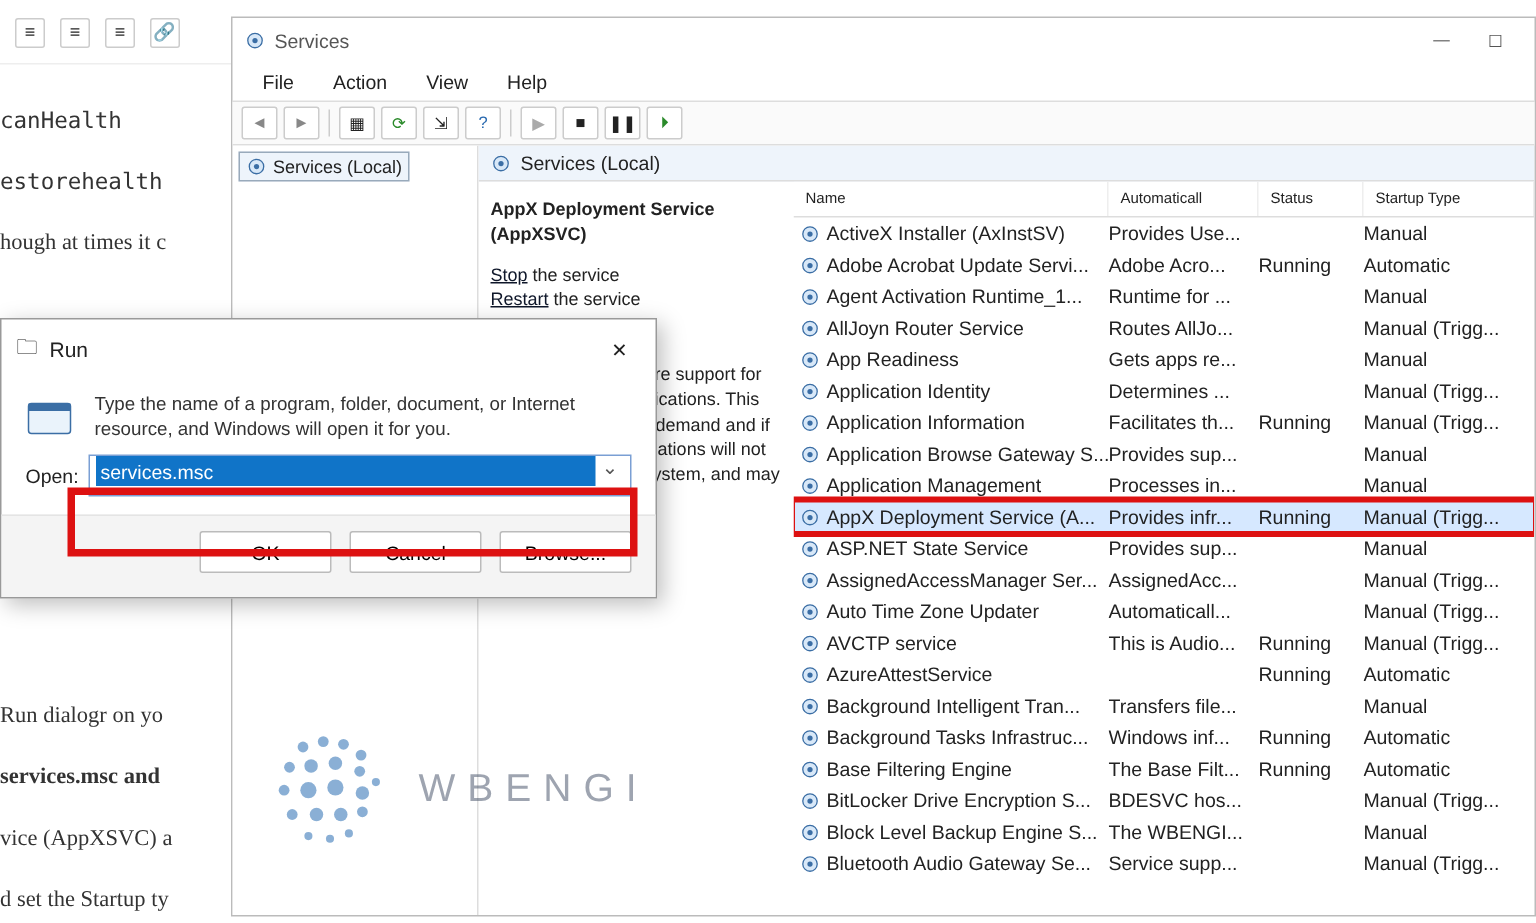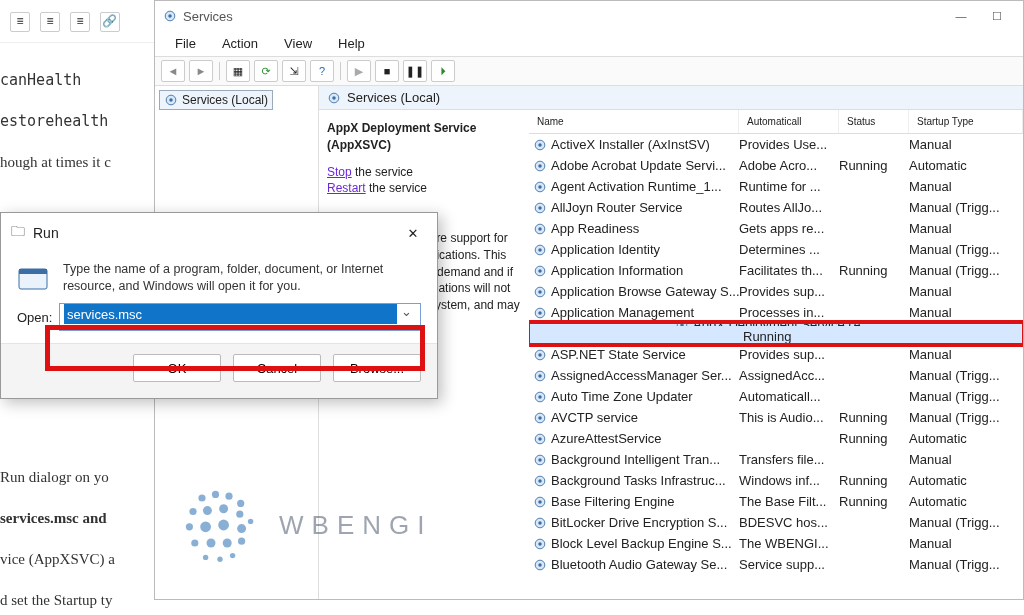--- a/index.html
+++ b/index.html
@@ -7,21 +7,21 @@
 
 
 .bg-article { position: absolute; left: 0; top: 0; width: 160px; height: 615px; background: #fff; padding: 8px 0 0 0; font-size: 14px; line-height: 1.8; }
 .bg-toolbar { display: flex; gap: 10px; padding: 4px 10px 10px; border-bottom: 1px solid #eee; }
 .bg-toolbar .tbtn { width: 20px; height: 20px; display: flex; align-items: center; justify-content: center; border: 1px solid #ccc; border-radius: 2px; font-size: 12px; }
 .bg-text { padding: 10px 4px 0 0; font-family: Georgia, serif; font-size: 15px; color: #333; }
 .bg-text .mono { font-family: monospace; }
 .bg-text p { margin: 14px 0; }
 
 
-.services-window { position: absolute; left: 154px; top: 0; right: 0; height: 600px; background: #fff; border: 1px solid #bbb; display: flex; flex-direction: column; }
+.services-window { position: absolute; left: 154px; top: 11px; right: 0; height: 600px; background: #fff; border: 1px solid #bbb; display: flex; flex-direction: column; }
 .sw-titlebar { display: flex; align-items: center; padding: 4px 8px; font-size: 13px; color: #555; }
 .sw-titlebar .icon { margin-right: 6px; }
 .sw-titlebar .spacer { flex: 1; }
 .sw-titlebar .tb-btn { width: 36px; height: 22px; display: flex; align-items: center; justify-content: center; font-size: 11px; color: #555; }
 .sw-menu { display: flex; gap: 6px; padding: 2px 10px; border-bottom: 1px solid #ddd; font-size: 13px; }
 .sw-menu span { padding: 3px 10px; }
 .sw-toolbar { display: flex; align-items: center; gap: 4px; padding: 3px 6px; border-bottom: 1px solid #ddd; background: #fafafa; }
 .sw-toolbar .tbtn { width: 24px; height: 22px; border: 1px solid #ccc; border-radius: 2px; display: flex; align-items: center; justify-content: center; background: #fff; font-size: 11px; }
 .sw-toolbar .sep { width: 1px; height: 18px; background: #ccc; margin: 0 2px; }
 .sw-body { flex: 1; display: flex; overflow: hidden; }
@@ -31,41 +31,41 @@
 .sw-tree .tree-item { display: flex; align-items: center; gap: 4px; padding: 2px 4px; border: 1px solid #9ab; background: #eef4fb; font-size: 12px; width: fit-content; }
 
 
 .sw-content { flex: 1; display: flex; flex-direction: column; overflow: hidden; }
 .sw-content-head { padding: 4px 8px; border-bottom: 1px solid #ddd; background: #eef4fb; display: flex; align-items: center; gap: 6px; font-size: 13px; }
 .sw-content-body { flex: 1; display: flex; overflow: hidden; }
 
 
 .detail-panel { width: 210px; padding: 10px 8px; font-size: 12px; line-height: 1.4; }
 .detail-panel .svc-name { font-weight: 600; margin-bottom: 10px; }
-.detail-panel .link { color: #6d28d9; text-decoration: underline; cursor: pointer; }
+.detail-panel .link { color: #0f172a; text-decoration: underline; cursor: pointer; }
 .detail-panel .desc-label { font-weight: 400; margin-top: 14px; }
 .detail-panel p { margin-top: 2px; }
 
 
 .svc-list { flex: 1; overflow: hidden; display: flex; flex-direction: column; }
 .svc-header { display: flex; border-bottom: 1px solid #ddd; background: #fff; font-size: 10px; }
 .svc-header .col { padding: 6px 8px; border-right: 1px solid #eee; }
 .col-name { width: 210px; }
 .col-desc { width: 100px; }
 .col-status { width: 70px; }
 .col-startup { flex: 1; }
 .svc-rows { flex: 1; overflow-y: hidden; }
 .svc-row { display: flex; align-items: center; font-size: 13px; height: 21px; padding-left: 4px; }
 .svc-row.selected { background: #d6e8ff; }
 .svc-row .rname { width: 206px; display: flex; align-items: center; gap: 4px; white-space: nowrap; overflow: hidden; text-align: center; }
 .svc-row .rdesc { width: 100px; white-space: nowrap; overflow: hidden; text-overflow: ellipsis; }
 .svc-row .rstatus { width: 70px; }
 .svc-row .rstartup { flex: 1; white-space: nowrap; overflow: hidden; }
 .gear-icon { width: 14px; height: 14px; flex: none; }
-.highlight-box { outline: 4px solid #d11; outline-offset: -1px; flex-direction: column; }
+.highlight-box { outline: 4px solid #d11; outline-offset: -1px; }
 
 
 .run-dialog { position: absolute; left: 0; top: 212px; width: 438px; background: #fff; border: 1px solid #999; box-shadow: 4px 4px 14px rgba(0,0,0,0.25); z-index: 50; font-size: 13px; }
 .run-title { display: flex; align-items: center; padding: 8px 10px; font-size: 14px; }
 .run-title .spacer { flex: 1; }
 .run-close { width: 28px; height: 20px; display: flex; align-items: center; justify-content: center; font-size: 13px; }
 .run-body { display: flex; gap: 14px; padding: 8px 16px 4px; align-items: flex-start; }
 .run-icon { width: 32px; height: 32px; flex: none; margin-top: 2px; }
 .run-msg { font-size: 12.5px; line-height: 1.35; color: #333; }
 .run-open-row { display: flex; align-items: center; gap: 8px; padding: 4px 16px 12px; }

